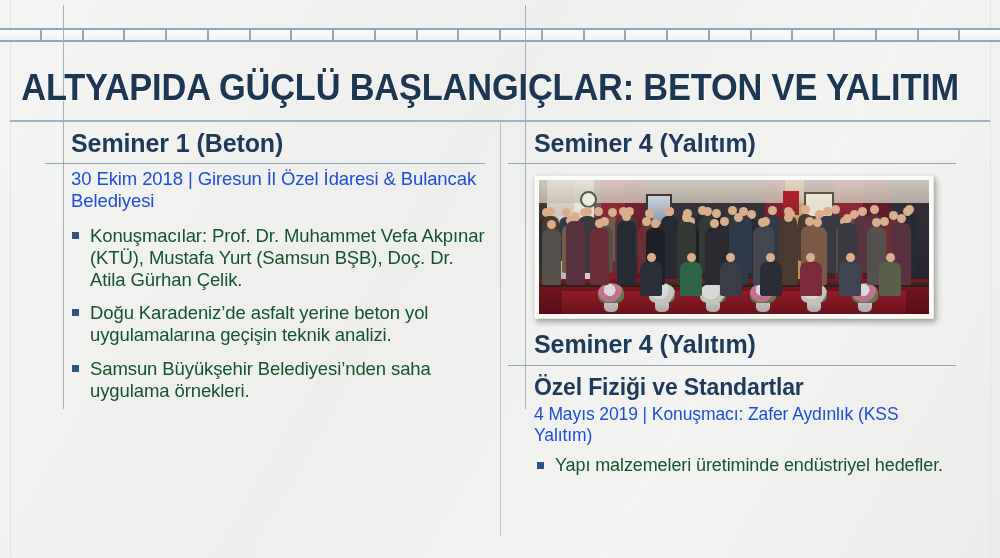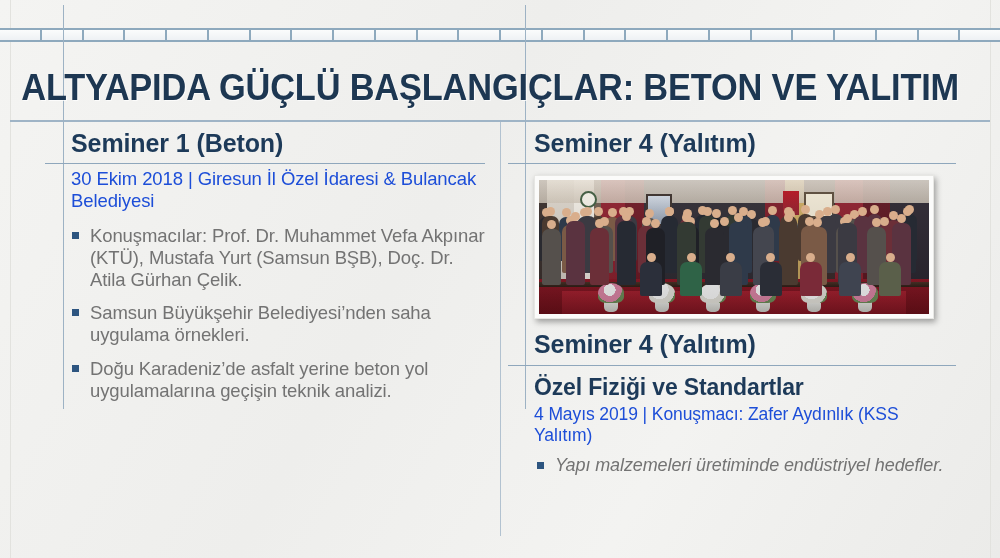--- a/index.html
+++ b/index.html
@@ -174,33 +174,33 @@
     padding: 12px 0 0 26px;
   }
   ul.bullets li {
     position: relative;
     padding-left: 19px;
     margin-bottom: 11px;
     font-family: "Liberation Sans Narrow", "Liberation Sans", sans-serif;
     font-weight: 400;
     font-size: 18.5px;
     line-height: 1.2;
-    color: #737373;
+    color: #14532d;
     letter-spacing: -0.1px;
   }
   ul.bullets li:last-child { margin-bottom: 0; }
   ul.bullets li .sq {
     position: absolute;
     left: 1px;
     top: 7px;
     width: 7px;
     height: 7px;
     background: #2d5580;
   }
-  .column.right ul.bullets { padding-top: 9px; padding-left: 28px; font-style: italic; }
+  .column.right ul.bullets { padding-top: 9px; padding-left: 28px; }
   .column.right ul.bullets li { font-size: 18px; margin-bottom: 10px; }
 
   
   #photo-wrap {
     position: relative;
     margin: 11px 0 0 26px;
     width: 400px;
     height: 144px;
     padding: 4px;
     background: #fbfbfa;
@@ -366,25 +366,25 @@
 
     <div class="sem-meta">30 Ekim 2018 | Giresun İl Özel İdaresi &amp; Bulancak Belediyesi</div>
 
     <ul class="bullets">
       <li>
         <span class="sq"></span>
         <span>Konuşmacılar: Prof. Dr. Muhammet Vefa Akpınar (KTÜ), Mustafa Yurt (Samsun BŞB), Doç. Dr. Atila Gürhan Çelik.</span>
       </li>
       <li>
         <span class="sq"></span>
-        <span>Samsun Büyükşehir Belediyesi’nden saha uygulama örnekleri.</span>
+        <span>Doğu Karadeniz’de asfalt yerine beton yol uygulamalarına geçişin teknik analizi.</span>
       </li>
       <li>
         <span class="sq"></span>
-        <span>Doğu Karadeniz’de asfalt yerine beton yol uygulamalarına geçişin teknik analizi.</span>
+        <span>Samsun Büyükşehir Belediyesi’nden saha uygulama örnekleri.</span>
       </li>
     </ul>
   </div>
 
   <div class="column right">
 
     <div class="sem-head">Seminer 4 (Yalıtım)</div>
     <div class="sem-rule"></div>
 
     <div id="photo-wrap">

